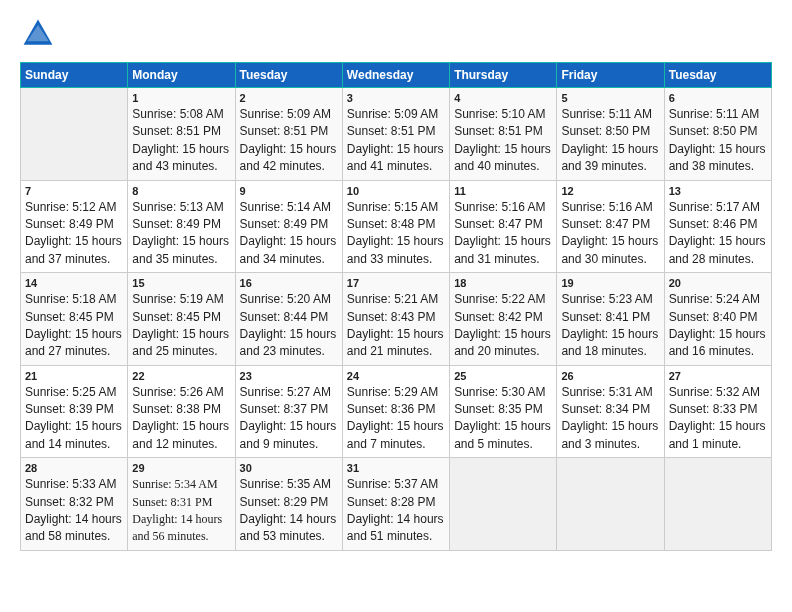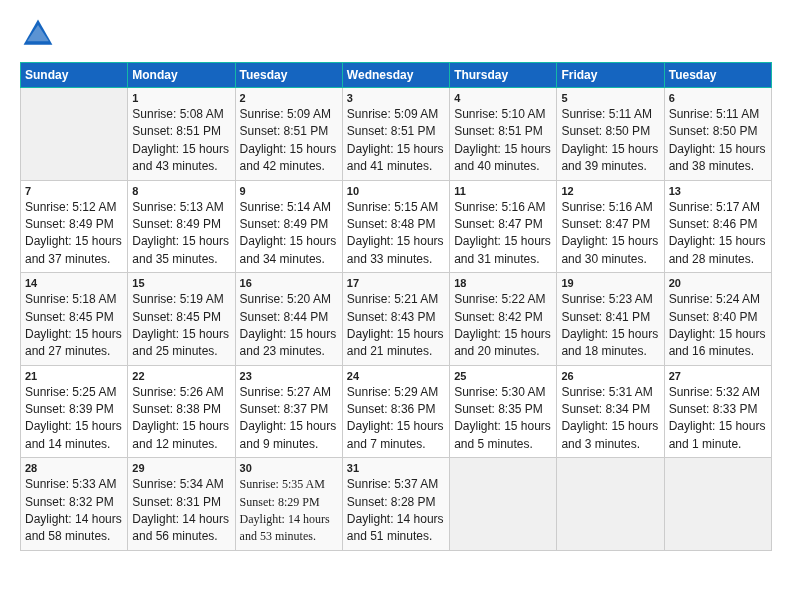--- a/index.html
+++ b/index.html
@@ -339,28 +339,28 @@
         <tr>
           <td>
             <span class="day-num">28</span>
             <div class="cell-info" style="white-space: pre-line;">Sunrise: 5:33 AM
 Sunset: 8:32 PM
 Daylight: 14 hours
 and 58 minutes.</div>
           </td>
           <td>
             <span class="day-num">29</span>
-            <div class="cell-info" style="white-space: pre-line;">Sunrise: 5:34 AM
+            <div class="cell-info" style="white-space: pre-line; font-family: Liberation Serif, serif;">Sunrise: 5:34 AM
 Sunset: 8:31 PM
 Daylight: 14 hours
 and 56 minutes.</div>
           </td>
           <td>
             <span class="day-num">30</span>
-            <div class="cell-info" style="white-space: pre-line; font-family: Liberation Serif, serif;">Sunrise: 5:35 AM
+            <div class="cell-info" style="white-space: pre-line;">Sunrise: 5:35 AM
 Sunset: 8:29 PM
 Daylight: 14 hours
 and 53 minutes.</div>
           </td>
           <td>
             <span class="day-num">31</span>
             <div class="cell-info" style="white-space: pre-line;">Sunrise: 5:37 AM
 Sunset: 8:28 PM
 Daylight: 14 hours
 and 51 minutes.</div>

